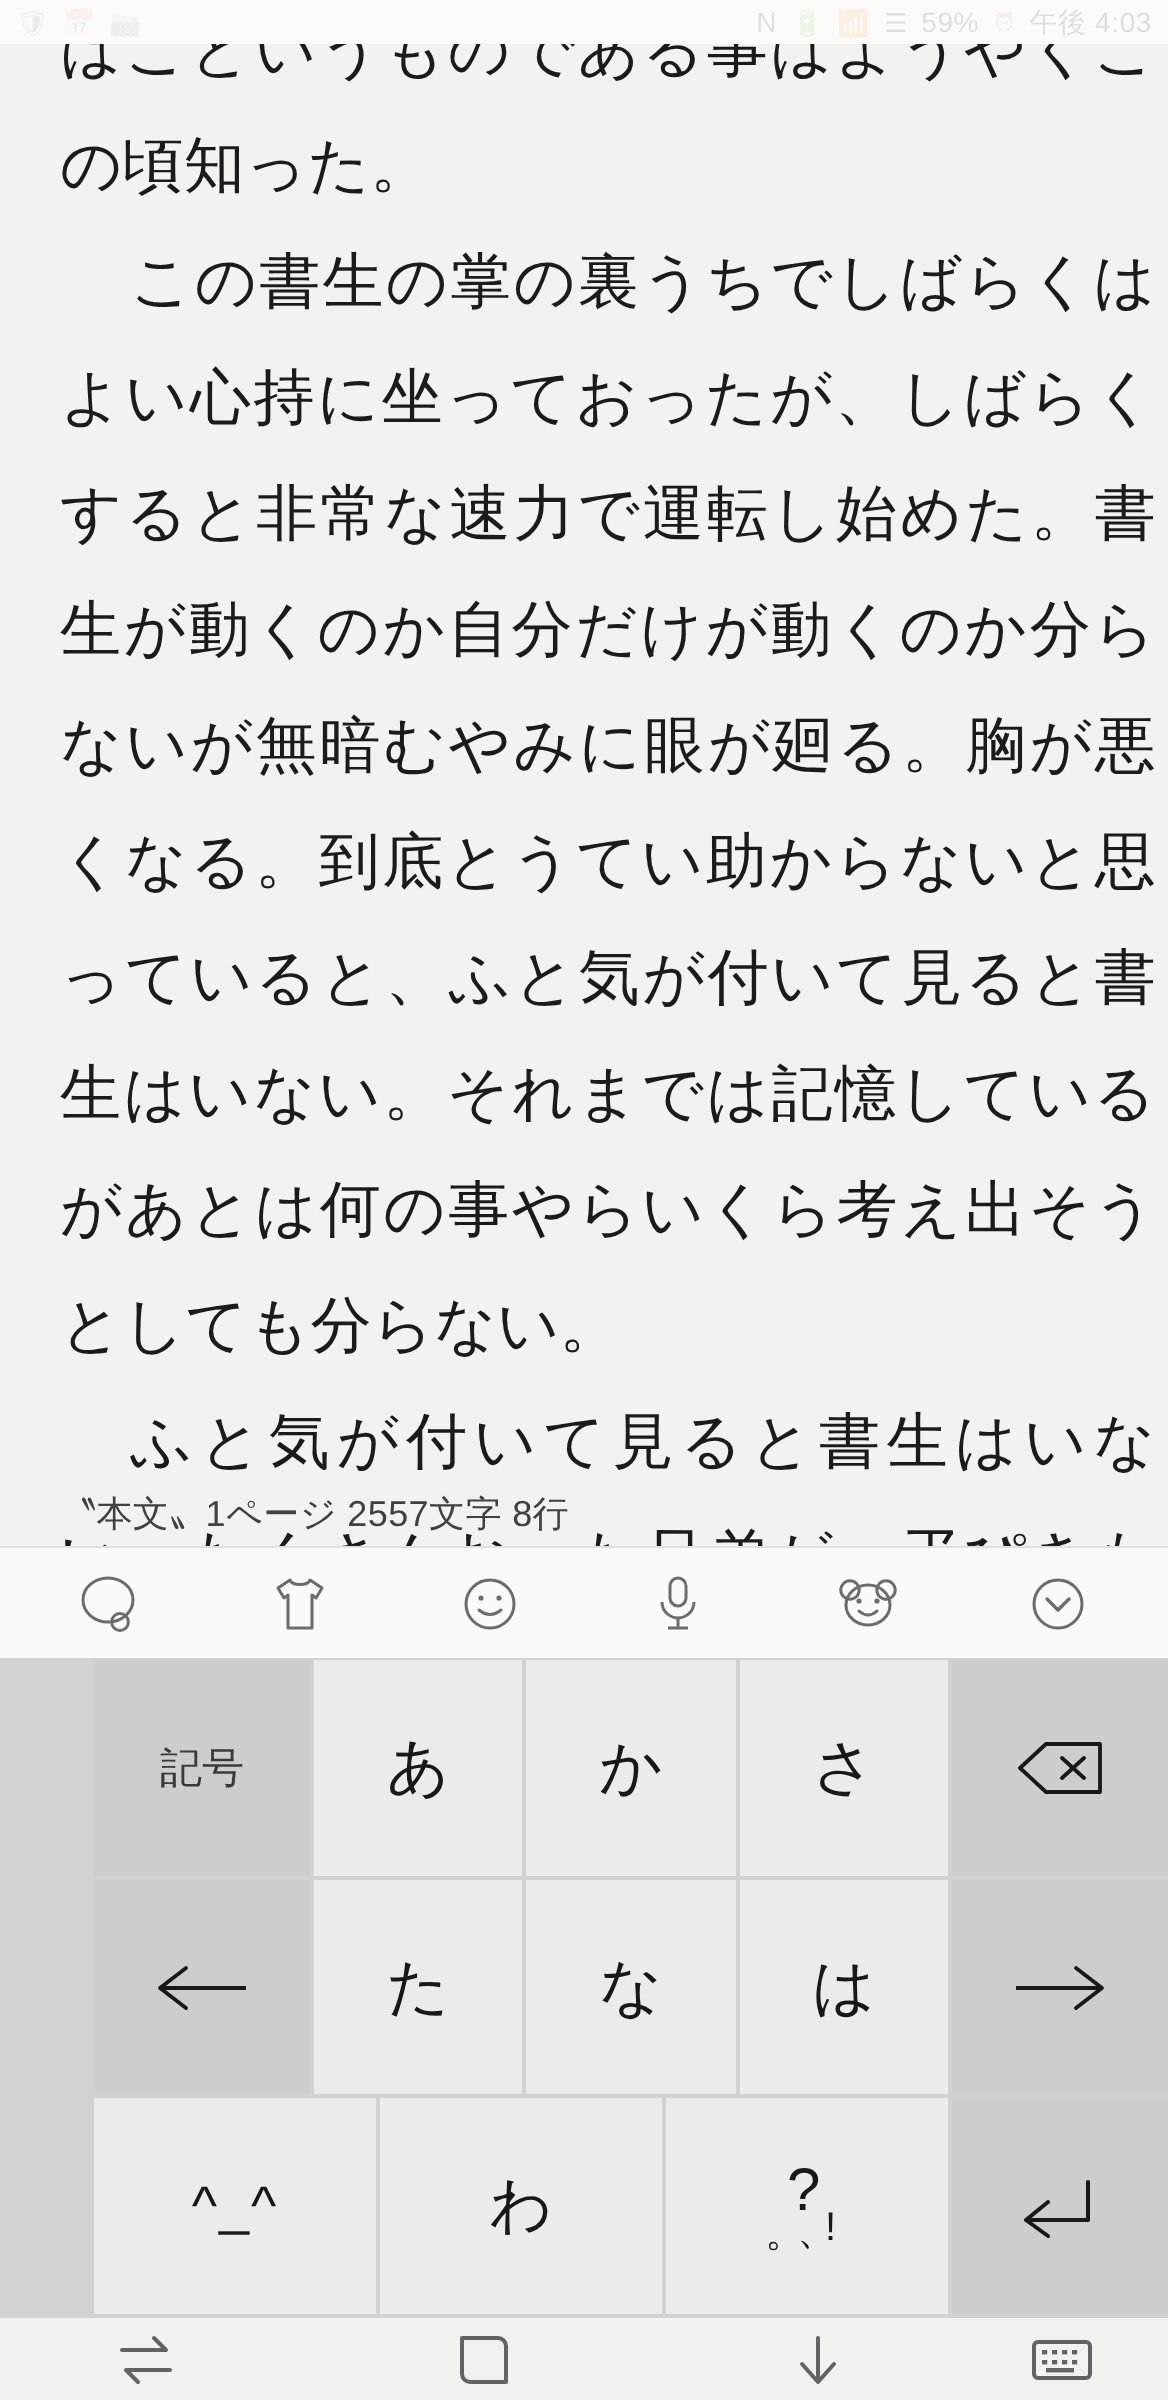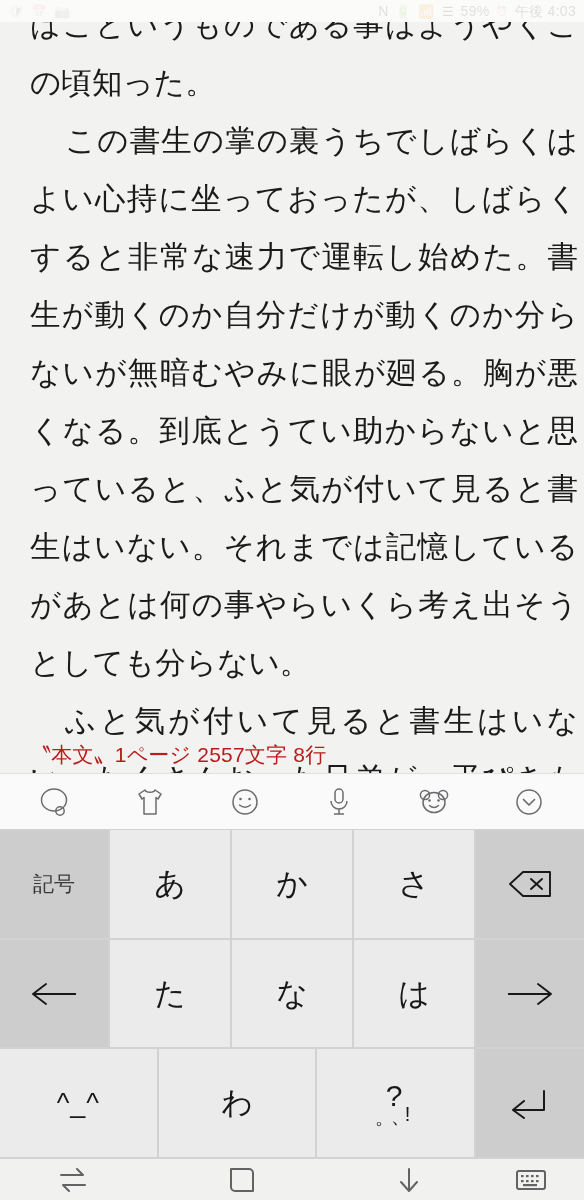--- a/index.html
+++ b/index.html
@@ -87,22 +87,22 @@
     margin: 0;
     text-indent: 0;
   }
   .doc-text p.indent { text-indent: 1.15em; }
 
   
   .doc-status {
     position: absolute;
     left: 6px;
     bottom: 4px;
-    font-size: 21px;
-    color: #b91c1c;
+    font-size: 18px;
+    color: #404040;
     font-family: "Liberation Sans", "DejaVu Sans", sans-serif;
     letter-spacing: 0.2px;
     white-space: nowrap;
   }
 
   
   .ime-toolbar {
     flex: 0 0 56px;
     height: 56px;
     background: #fafafa;
@@ -128,20 +128,21 @@
     background: #d2d2d2;
     display: flex;
     flex-direction: column;
     gap: 2px;
     padding: 1px 0 2px 0;
   }
   .kb-row {
     flex: 1 1 0;
     display: flex;
     gap: 2px;
+    padding-left: 47px;
   }
   .key {
     flex: 1 1 0;
     background: #ebebeb;
     display: flex;
     align-items: center;
     justify-content: center;
     font-family: "Liberation Sans", "DejaVu Sans", sans-serif;
     font-size: 31px;
     color: #18181a;

